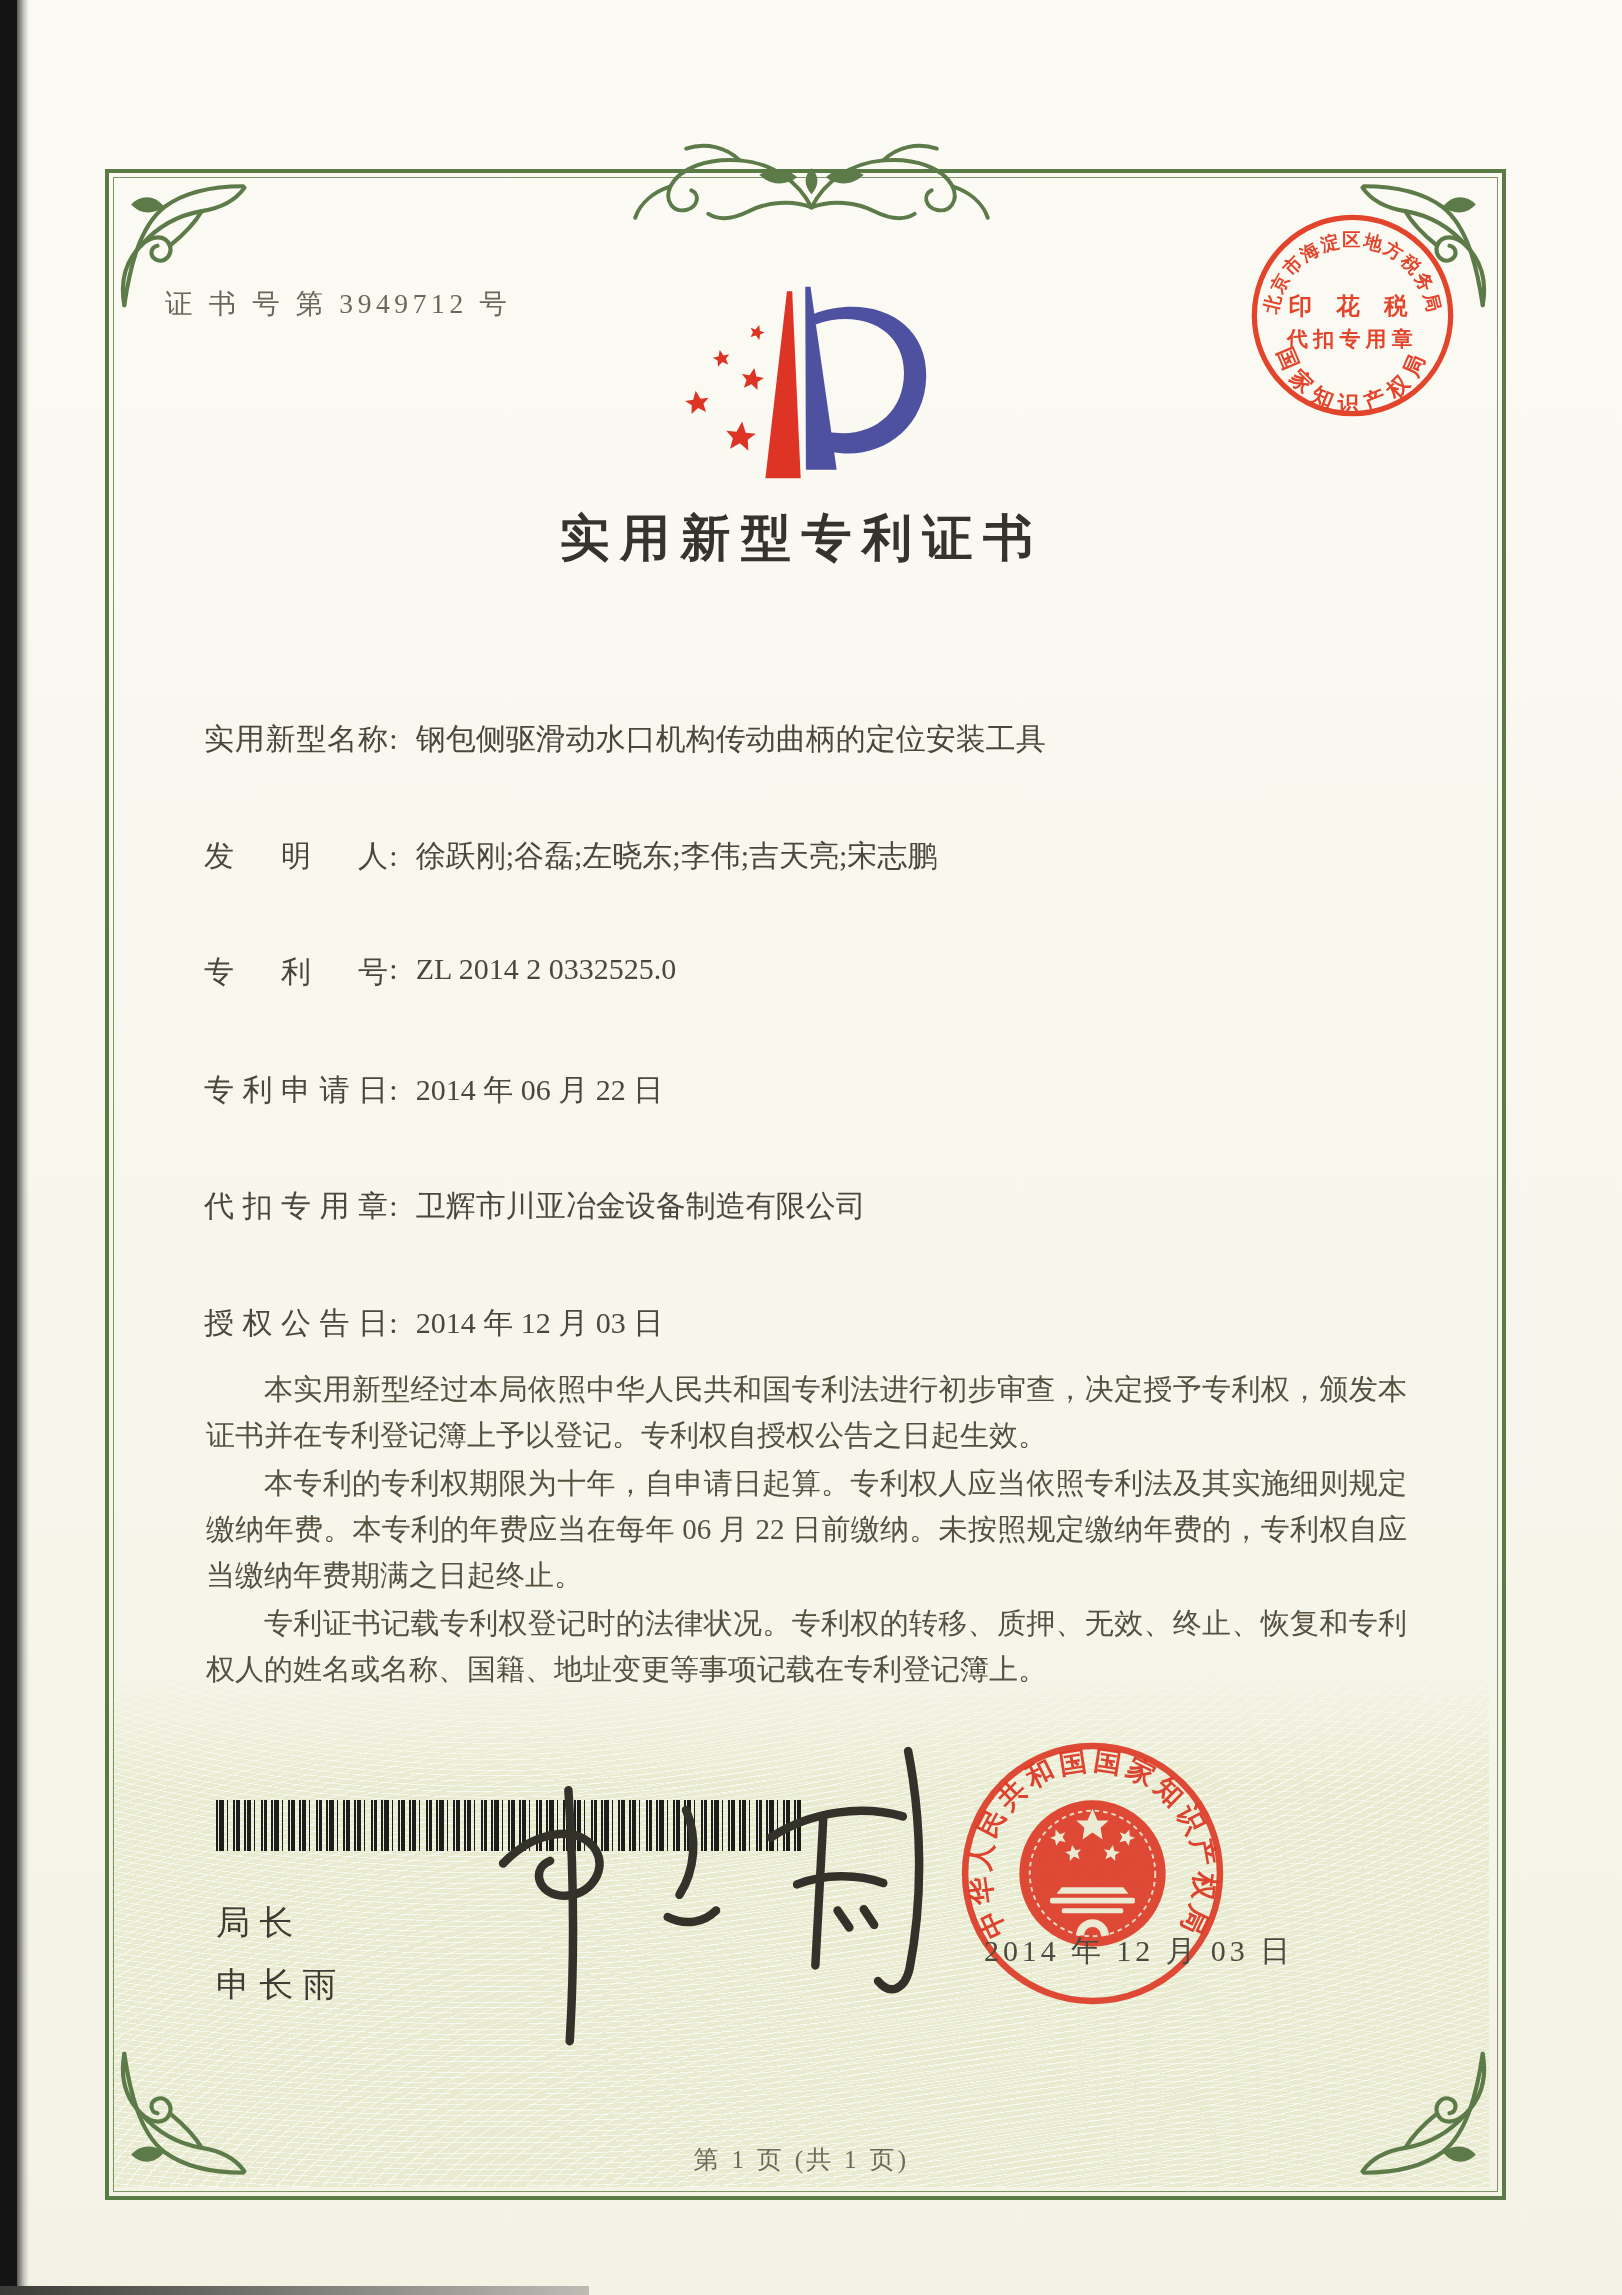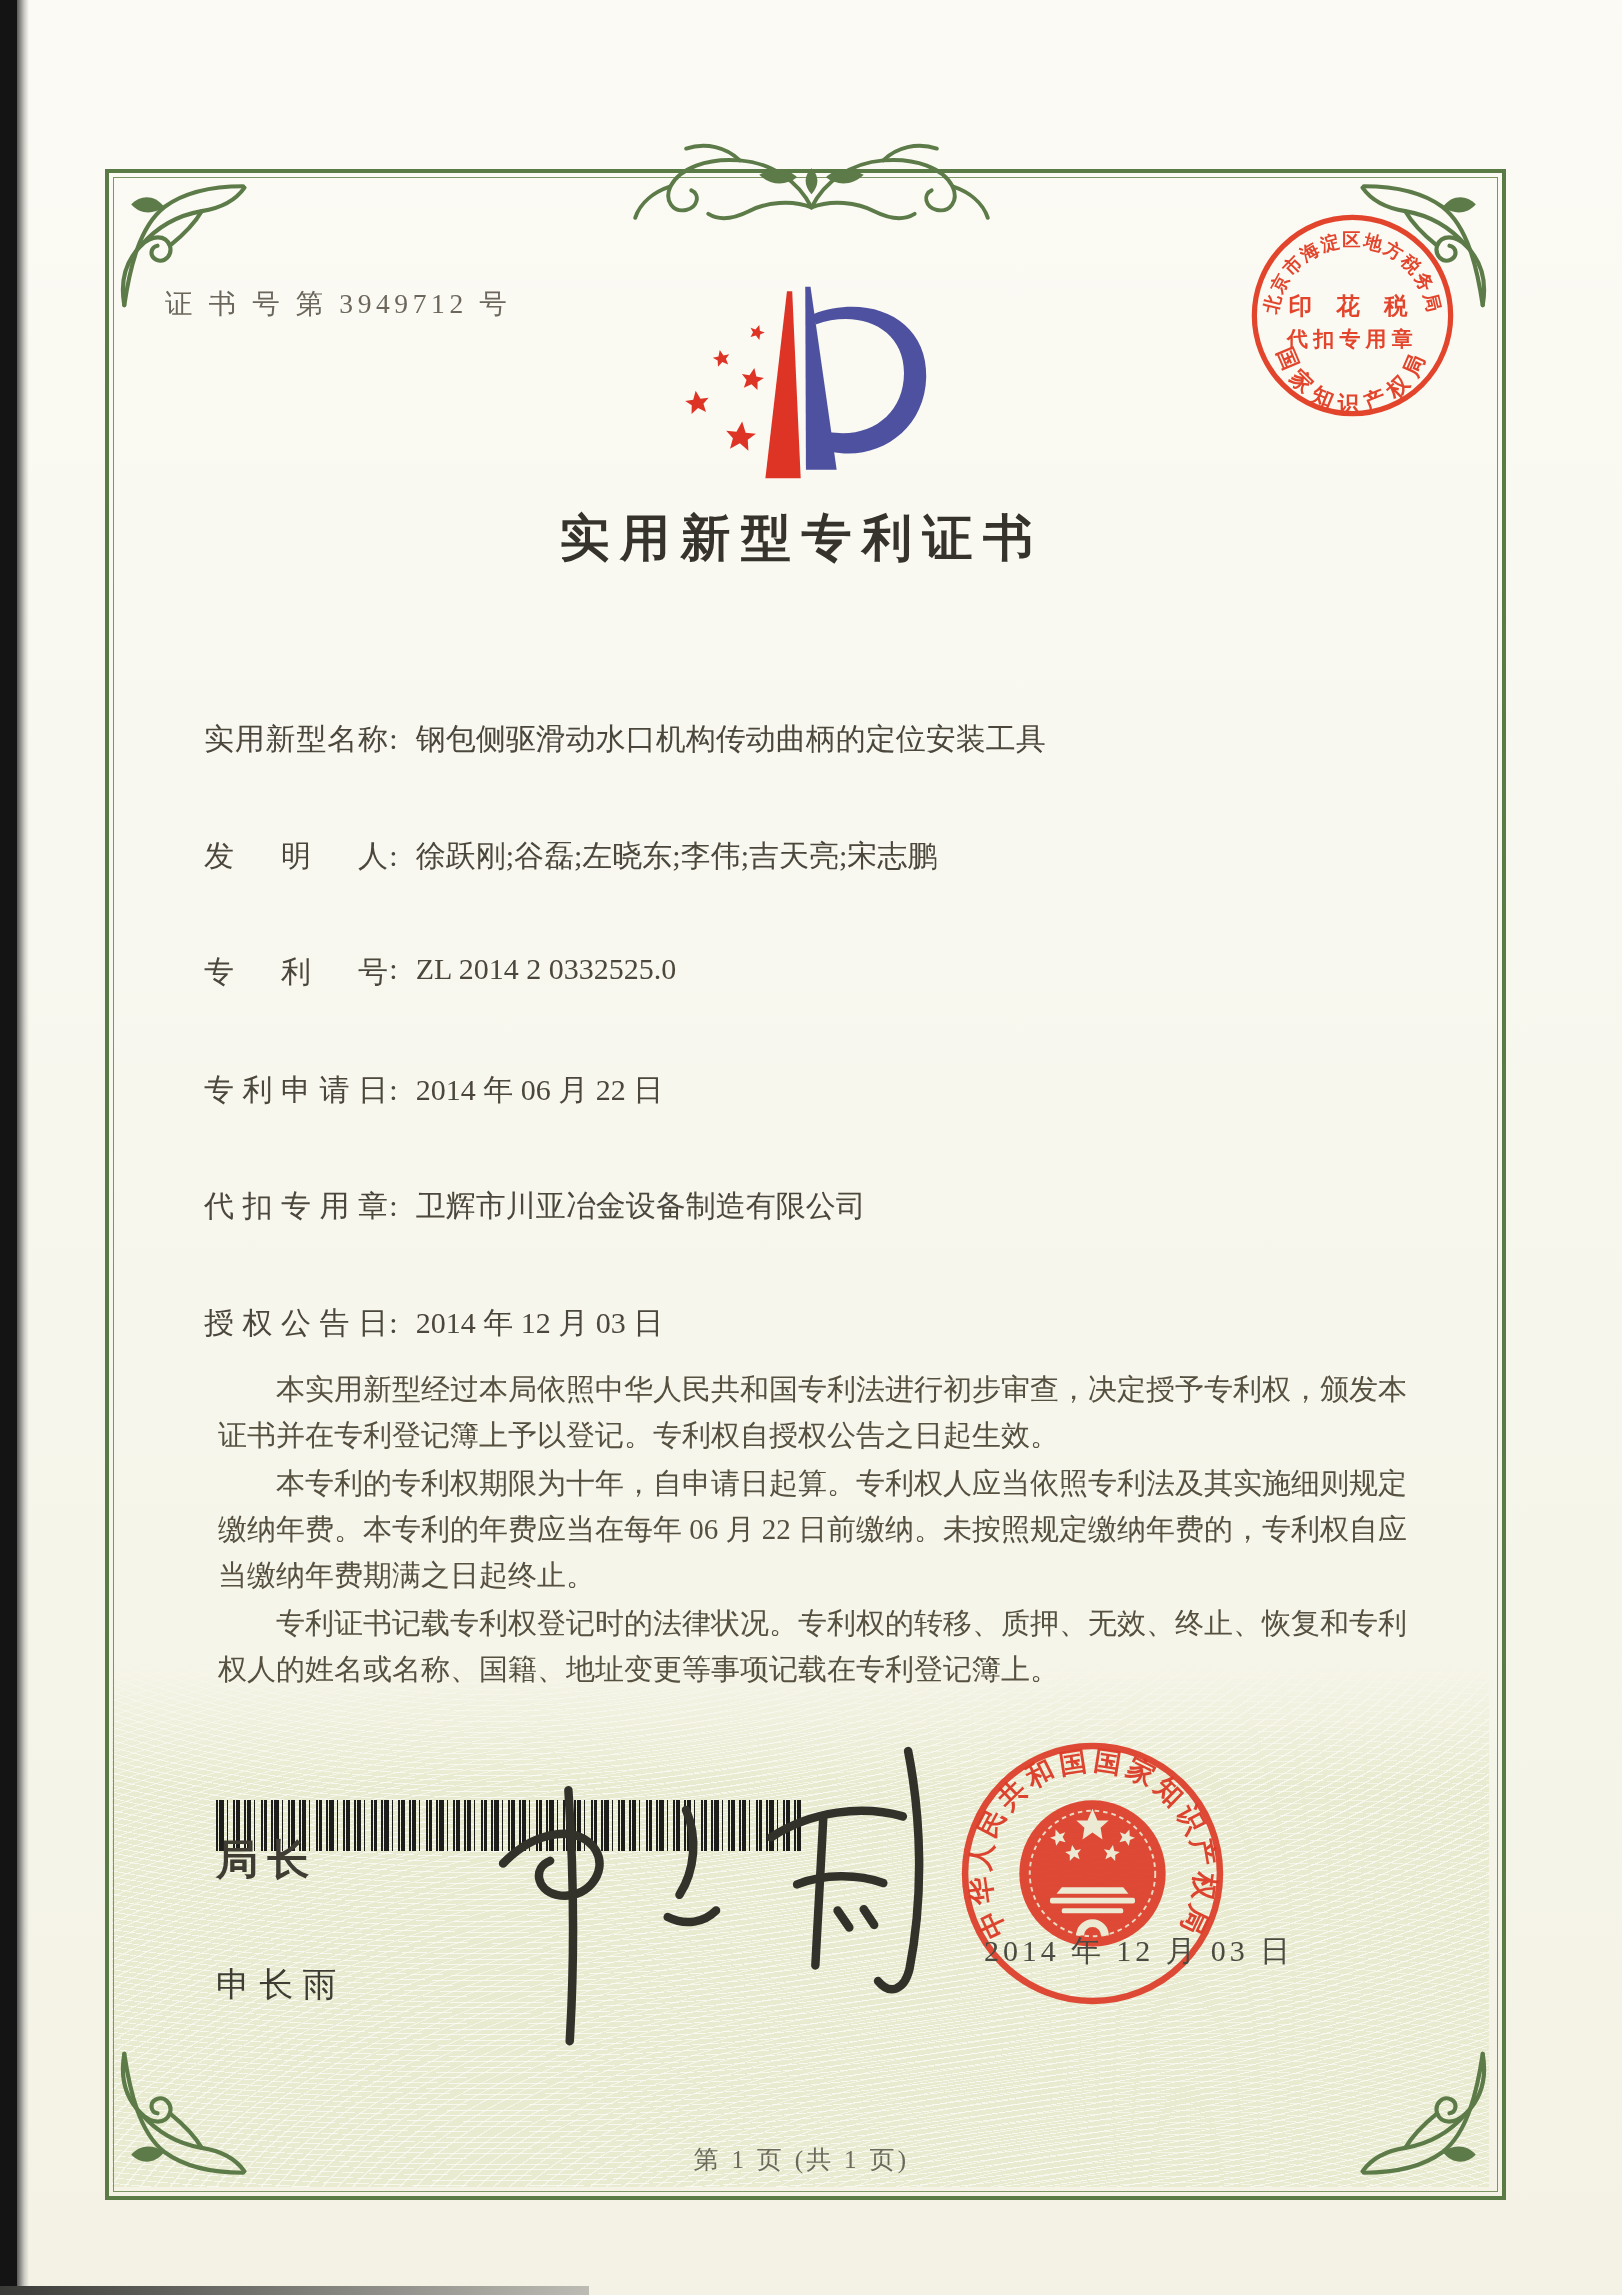--- a/index.html
+++ b/index.html
@@ -27,27 +27,27 @@
   .certno{left:165px;top:286px;font-size:27.5px;letter-spacing:4.6px;color:#6b675c;z-index:5;}
   .title{left:105px;top:505px;width:1393px;text-align:center;font-size:50px;font-weight:700;
          letter-spacing:10.5px;color:#35332c;z-index:5;}
   .fields{left:204px;top:714px;width:1229px;z-index:5;color:#4b473c;font-size:30px;}
   .field-row{position:absolute;left:0;white-space:nowrap;}
   .f-label{display:inline-block;width:184px;text-align:justify;text-align-last:justify;vertical-align:top;}
   .f-colon{display:inline-block;margin-left:1.3px;}
   .f-value{display:inline-block;margin-left:10.5px;}
   .body-text{left:206px;top:1366px;width:1201px;font-size:29px;line-height:46px;
              text-align:justify;color:#55503f;z-index:5;}
-  .body-text p{margin:0 0 2px 12px;text-indent:58px;}
+  .body-text p{margin:0 0 2px 0;text-indent:58px;}
   .barcode{left:216px;top:1800px;width:586px;height:51px;z-index:5;
     background:
       repeating-linear-gradient(90deg,#1d1d1b 0 2px,rgba(0,0,0,0) 2px 3.3px,#1d1d1b 3.3px 7.8px,rgba(0,0,0,0) 7.8px 10.5px,
         #1d1d1b 10.5px 11.8px,rgba(0,0,0,0) 11.8px 17px,#1d1d1b 17px 19px,rgba(0,0,0,0) 19px 20px,
         #1d1d1b 20px 23.5px,rgba(0,0,0,0) 23.5px 27.5px);}
-  .signer-title{left:216px;top:1832px;font-size:42px;letter-spacing:9.2px;color:#3e3c33;z-index:5;font-weight:bold;}
+  .signer-title{left:216px;top:1900px;font-size:34px;letter-spacing:9.2px;color:#3e3c33;z-index:5;}
   .signer-name{left:216px;top:1962px;font-size:34px;letter-spacing:9.2px;color:#3e3c33;z-index:5;}
   .issue-date{left:984px;top:1931px;font-size:30px;letter-spacing:3.9px;color:#4a4a40;z-index:8;}
   .footer{left:105px;top:2131px;width:1393px;text-align:center;font-size:25px;letter-spacing:3.3px;
           color:#6a695b;z-index:5;margin-top:12px;}
   .logo{left:615px;top:254px;z-index:4;}
   .tax-stamp{left:1238px;top:201px;z-index:6;}
   .seal{left:952px;top:1733px;z-index:7;}
   .signature{left:405px;top:1674px;z-index:6;}
   .orn{z-index:31;pointer-events:none;}
   .orn-tl{left:116px;top:178px;transform:scale(-1,-1);}

